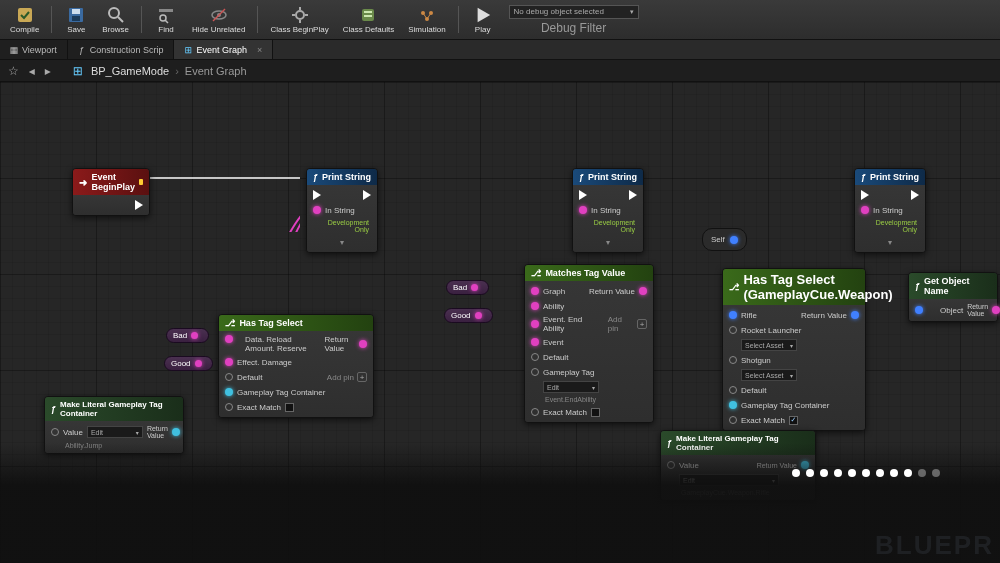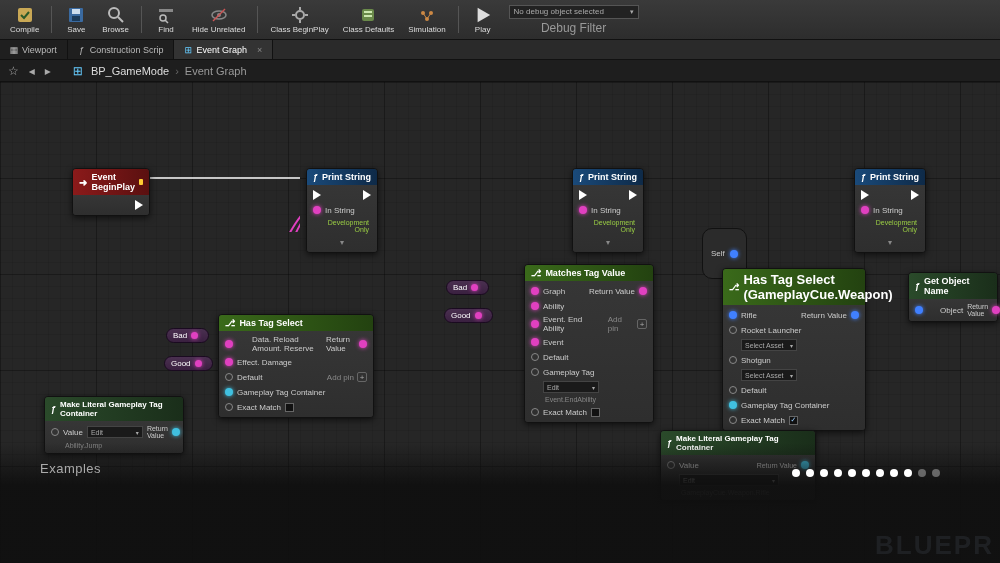--- a/index.html
+++ b/index.html
@@ -65,21 +65,21 @@
 
 .mini-select { background: #1a1a1a; border: 1px solid #444; color: #aaa; font-size: 7px; padding: 1px 3px; height: 12px; display: flex; align-items: center; justify-content: space-between; width: 56px; }
 .mini-select::after { content: "▾"; font-size: 6px; }
 .mini-select.wide { width: 100px; }
 .checkbox { width: 9px; height: 9px; border: 1px solid #666; background: #111; display: inline-flex; align-items: center; justify-content: center; font-size: 7px; color: #9cf; }
 .sub-label { font-size: 7px; color: #888; margin-left: 14px; }
 .add-pin { font-size: 8px; color: #888; display: flex; align-items: center; gap: 3px; justify-content: flex-end; }
 .plus { width: 10px; height: 10px; border: 1px solid #666; color: #aaa; display: flex; align-items: center; justify-content: center; font-size: 8px; border-radius: 2px; }
 
 
-.self-node { position: absolute; background: #2b2b2b; border: 1px solid #111; border-radius: 10px; padding: 20px 8px; font-size: 8px; display: flex; align-items: center; gap: 5px; }
+.self-node { position: absolute; background: #2b2b2b; border: 1px solid #111; border-radius: 10px; padding: 6px 8px; font-size: 8px; display: flex; align-items: center; gap: 5px; }
 
 
 .wires { position: absolute; inset: 0; pointer-events: none; }
 .wire { fill: none; stroke-width: 2; }
 .wire.exec { stroke: #fff; stroke-width: 1.5; }
 .wire.magenta { stroke: #e040c0; }
 .wire.cyan { stroke: #40c0e0; }
 .wire.blue { stroke: #4080ff; }
 
 
@@ -359,21 +359,21 @@
       <span class="pin magenta"></span>
     </div>
 
 <div class="node" style="left:218px;top:232px;width:156px">
   <div class="node-header green">
         <span>⎇</span>
         <span>Has Tag Select</span>
       </div>
   <div class="node-body">
     <div class="node-row split">
-          <span style="display:flex;gap:19px;align-items:center">
+          <span style="display:flex;gap:12px;">
             <span class="pin magenta"></span>
             <span>Data. Reload Amount. Reserve</span>
           </span>
           <span style="display:flex;gap:4px;align-items:center">
             <span>Return Value</span>
             <span class="pin magenta"></span>
           </span>
         </div>
     <div class="node-row">
           <span class="pin magenta"></span>
@@ -570,21 +570,20 @@
             <span>Edit</span>
           </span>
         </div>
     <div class="sub-label">GameplayCue.Weapon.Rifle</div>
   </div>
 </div>
 
 </div>
 
 <div class="overlay">
-  <div class="overlay-sub">Examples</div>
 </div>
 <div class="dots">
   <span class="dot"></span>
     <span class="dot"></span>
     <span class="dot"></span>
     <span class="dot"></span>
     <span class="dot"></span>
     <span class="dot"></span>
     <span class="dot"></span>
     <span class="dot"></span>

